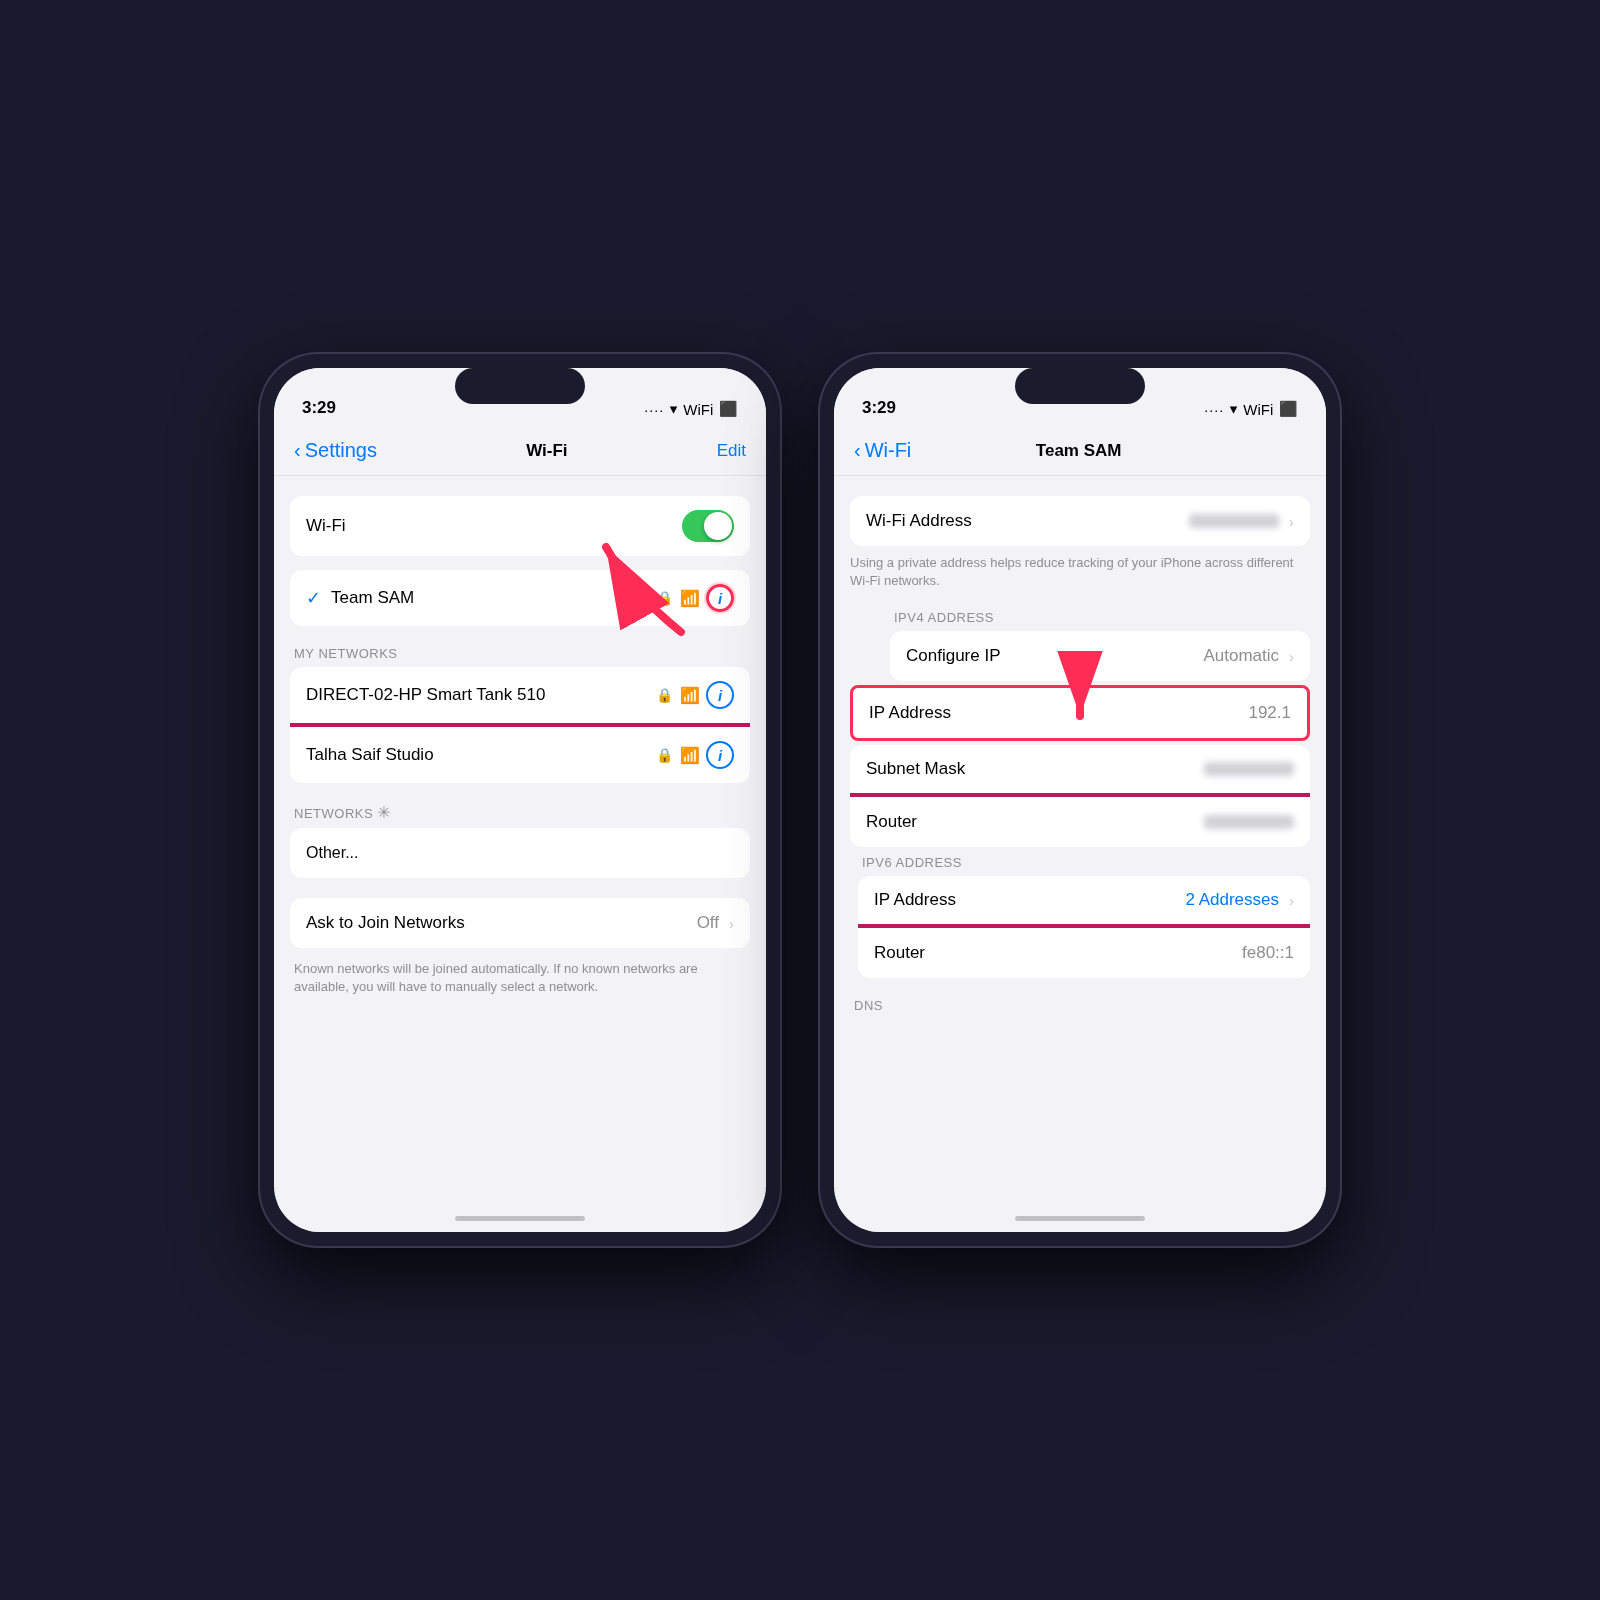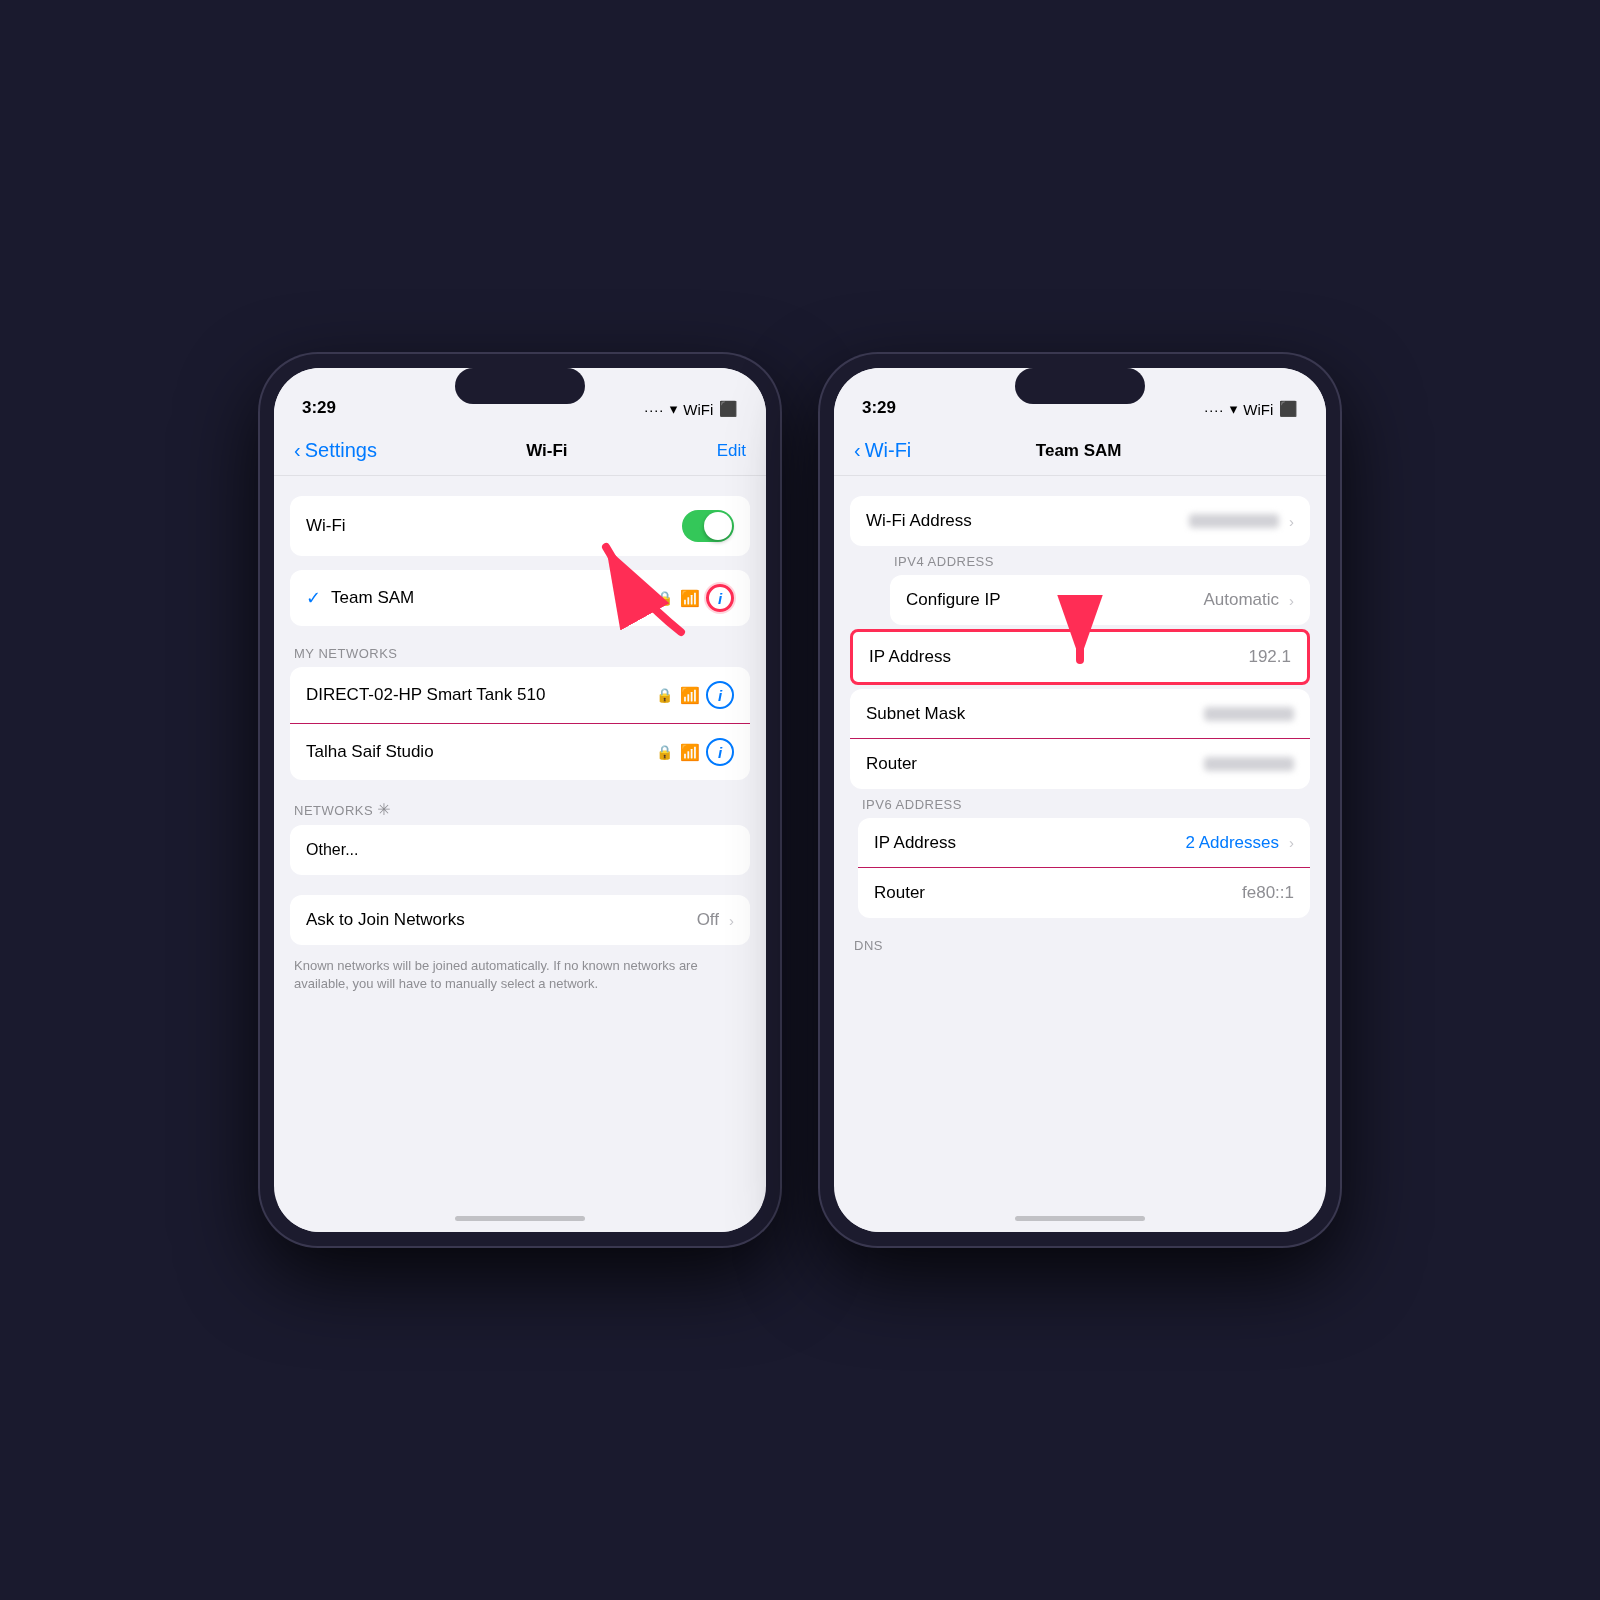--- a/index.html
+++ b/index.html
@@ -124,21 +124,21 @@
       background: #fff;
       margin: 0 16px;
       border-radius: 12px;
       overflow: hidden;
     }
     .card-row {
       display: flex;
       align-items: center;
       justify-content: space-between;
       padding: 14px 16px;
-      border-bottom: 1px solid #be185d;
+      border-bottom: 4px solid #be185d;
       min-height: 50px;
     }
     .card-row:last-child { border-bottom: none; }
     .row-left {
       display: flex;
       align-items: center;
       gap: 10px;
       font-size: 17px;
       color: #000;
     }
@@ -414,20 +414,21 @@
       <div class="section">
         <div class="card">
           <div class="card-row">
             <span class="row-left">Wi-Fi Address</span>
             <div class="row-right">
               <span class="blurred-val"></span>
               <span class="chevron">›</span>
             </div>
           </div>
         </div>
+        <div class="setting-description">Using a private address helps reduce tracking of your iPhone across different Wi-Fi networks.</div>
       </div>
 
 
       <div class="section" style="margin-top:8px;padding-left:40px;">
         <div class="section-label">IPV4 ADDRESS</div>
         <div class="card">
           <div class="card-row">
             <span class="row-left">Configure IP</span>
             <div class="row-right">
               <span class="row-value">Automatic</span>

